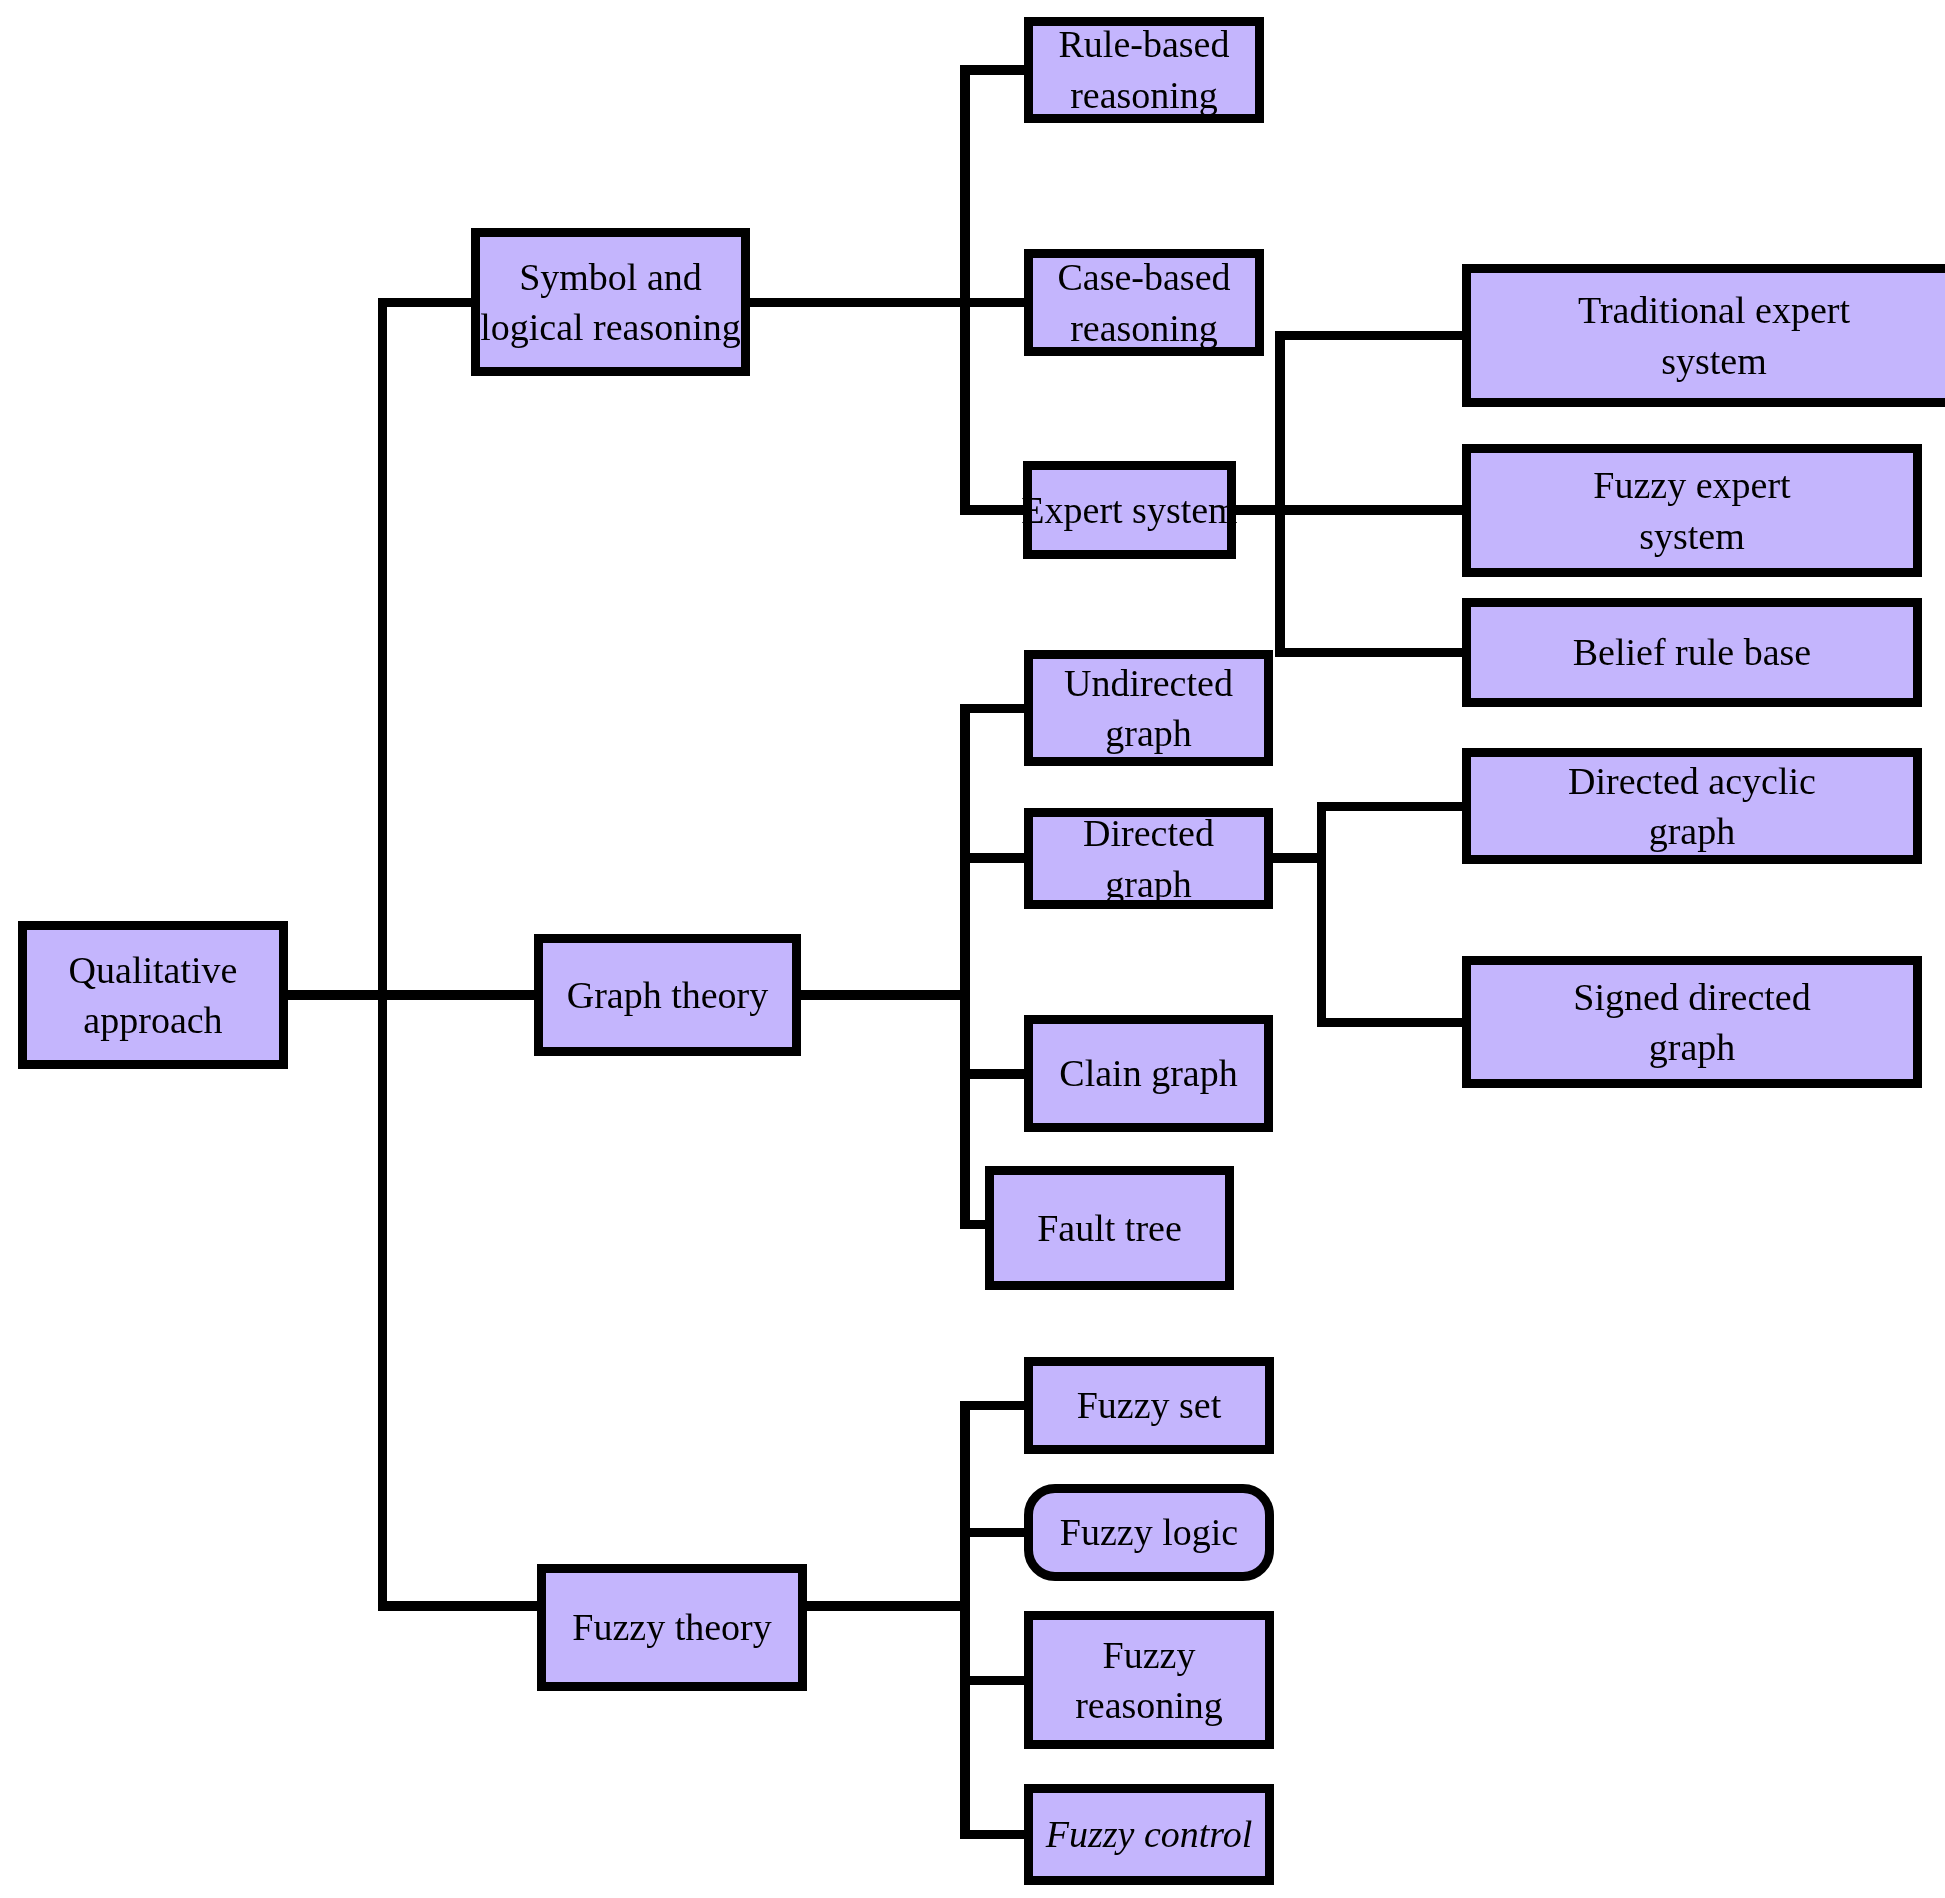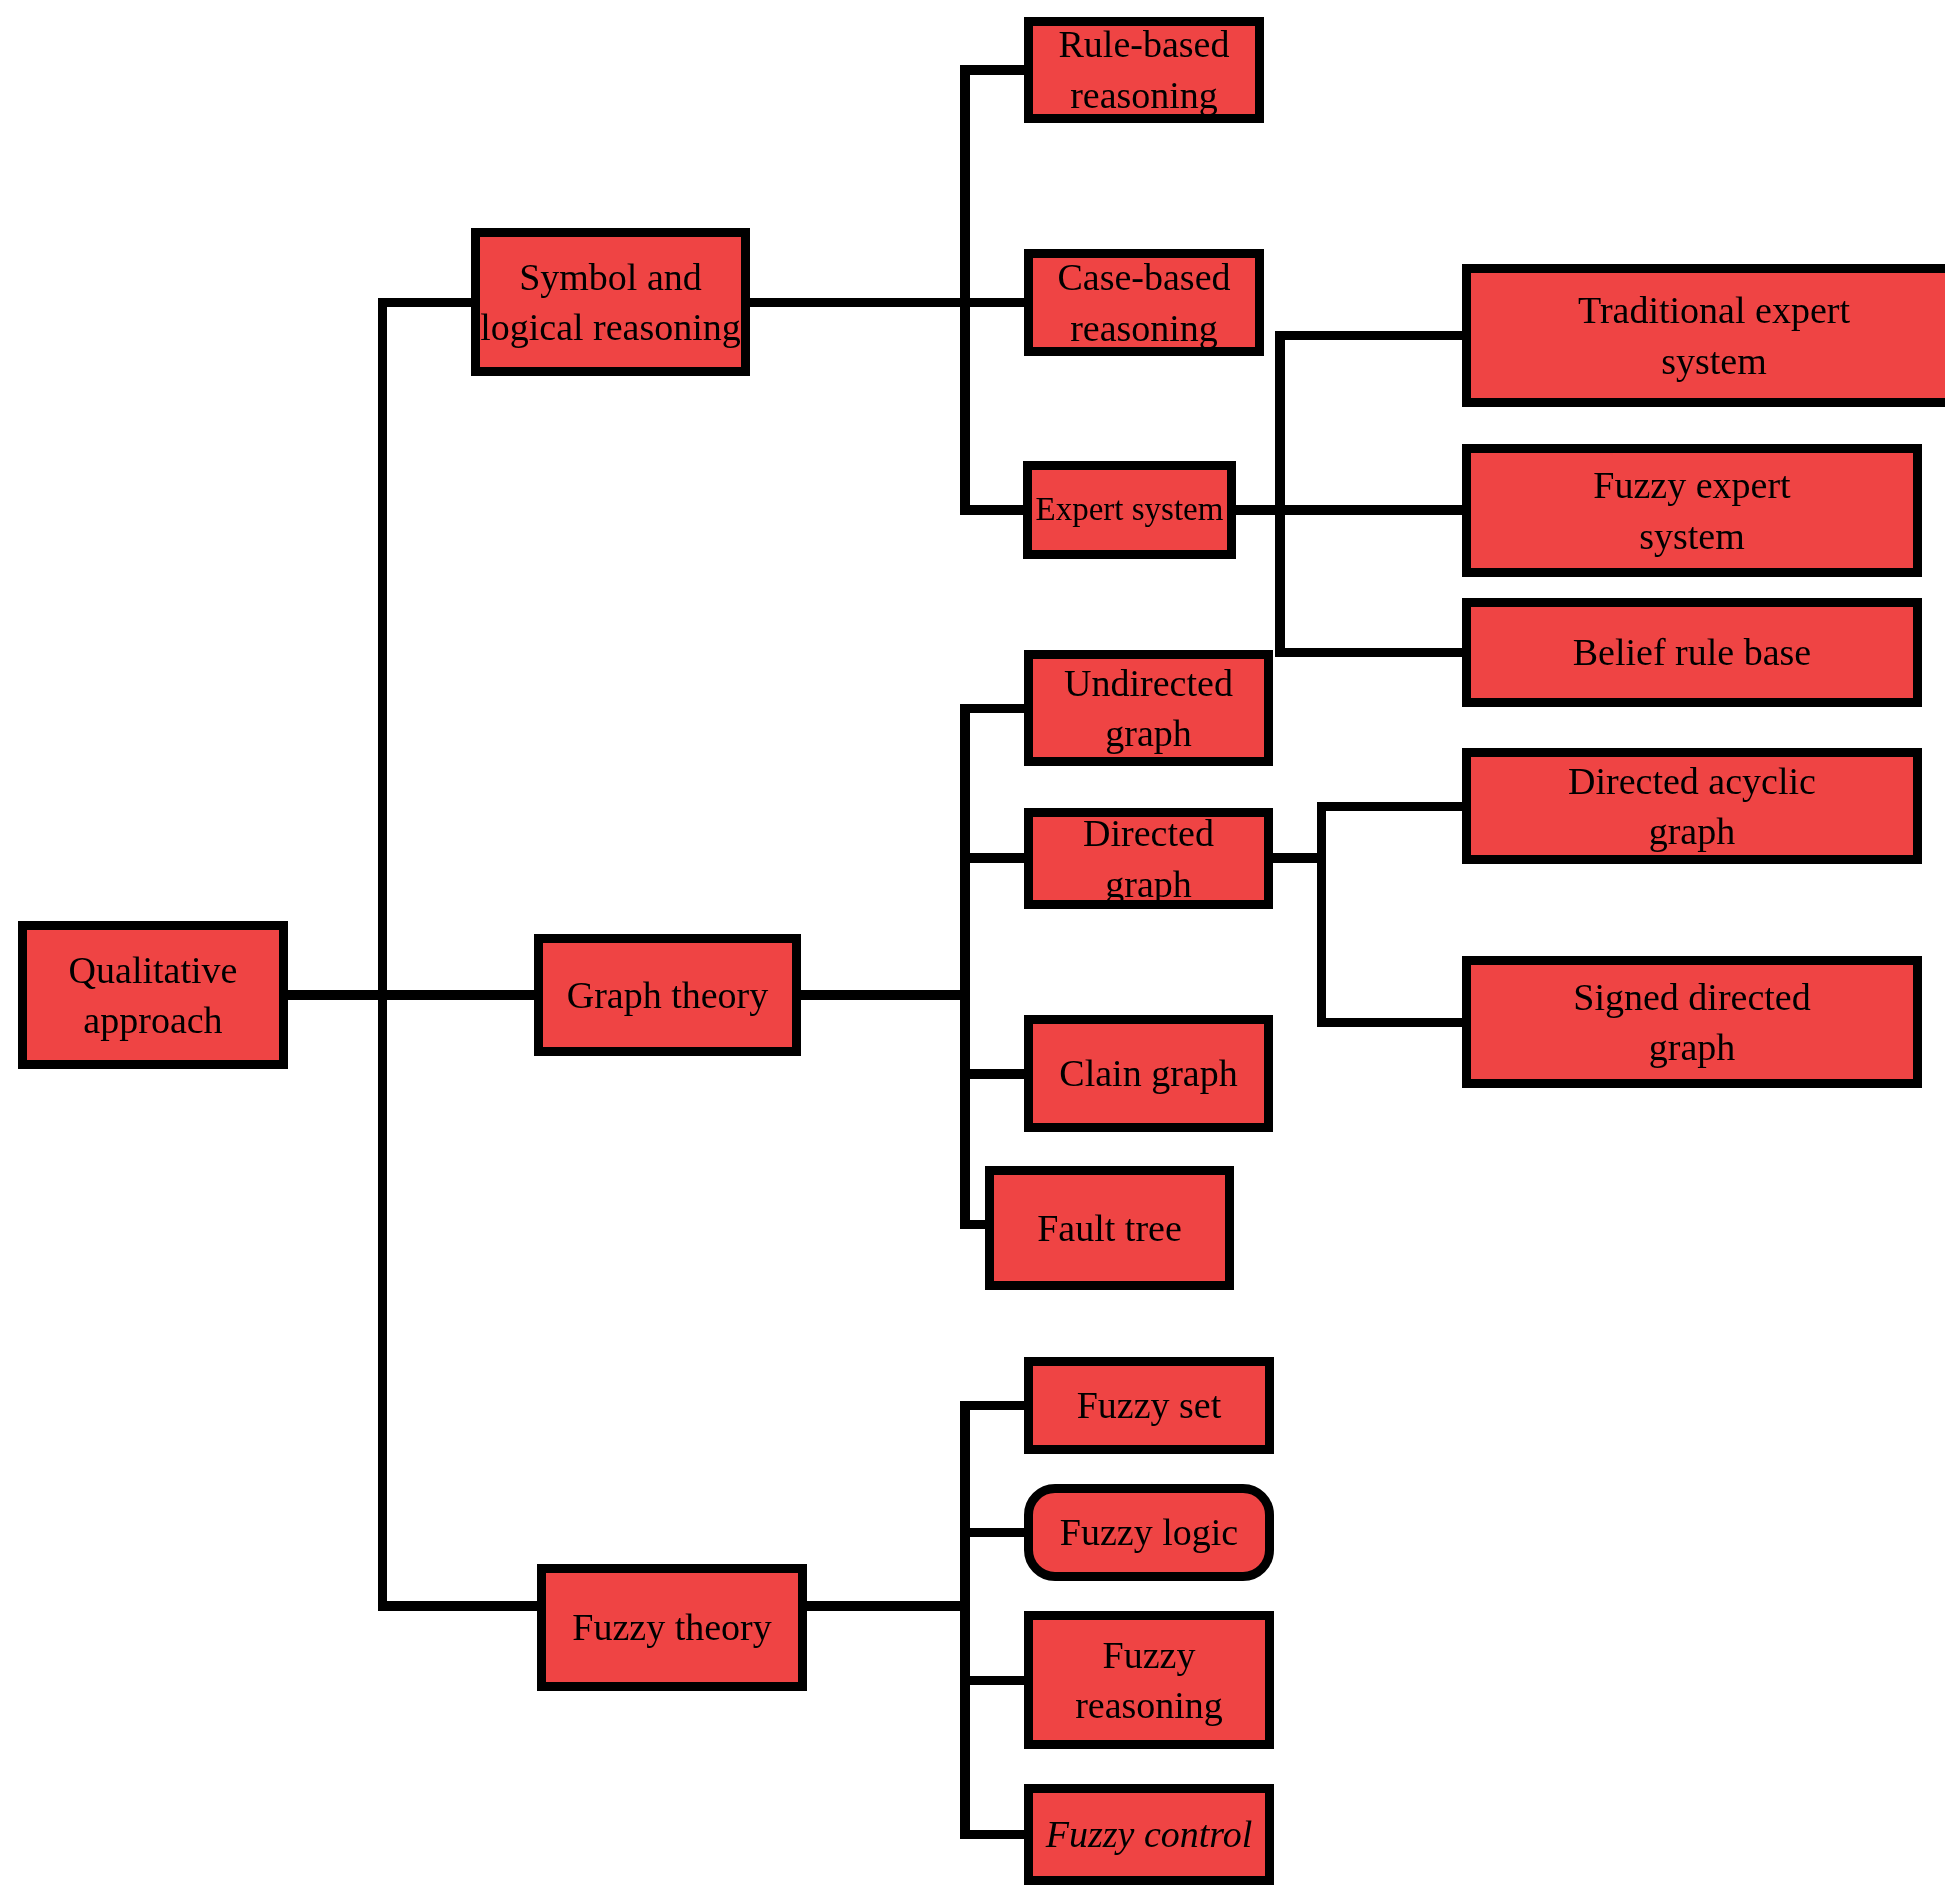--- a/index.html
+++ b/index.html
@@ -24,34 +24,34 @@
   }
   .connectors path {
     stroke: #000000;
     stroke-width: 16;
     fill: none;
   }
   .node {
     position: absolute;
     box-sizing: border-box;
     border: 9px solid #000000;
-    background: #ef4444;
+    background: #c4b5fd;
     display: flex;
     align-items: center;
     justify-content: center;
     text-align: center;
   }
   .node .label {
     font-size: 38px;
     line-height: 1.32;
     white-space: pre;
     color: #000000;
   }
   .node-expert-system .label {
-    font-size: 33px;
+    font-size: 38px;
   }
 </style>
 </head>
 <body>
 
 <div class="canvas">
 
   <svg class="connectors" viewBox="0 0 3281 3202" xmlns="http://www.w3.org/2000/svg" shape-rendering="crispEdges">
     <path d="M478 1678 H905 M645 502 V2716 M645 510 H800 M645 2708 H910"></path>
     <path d="M1258 510 H1732 M1627 110 V868 M1627 118 H1732 M1627 860 H1730"></path>

